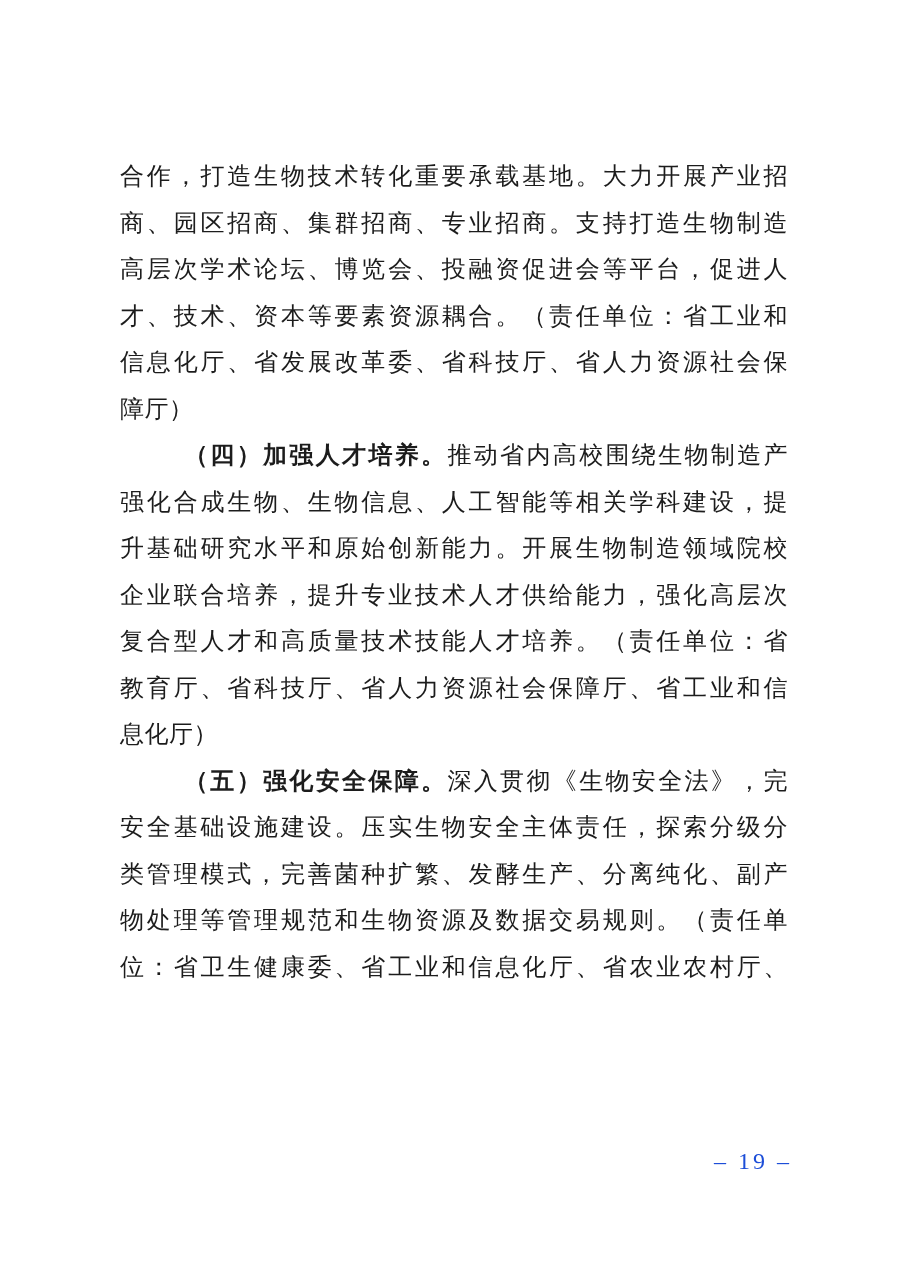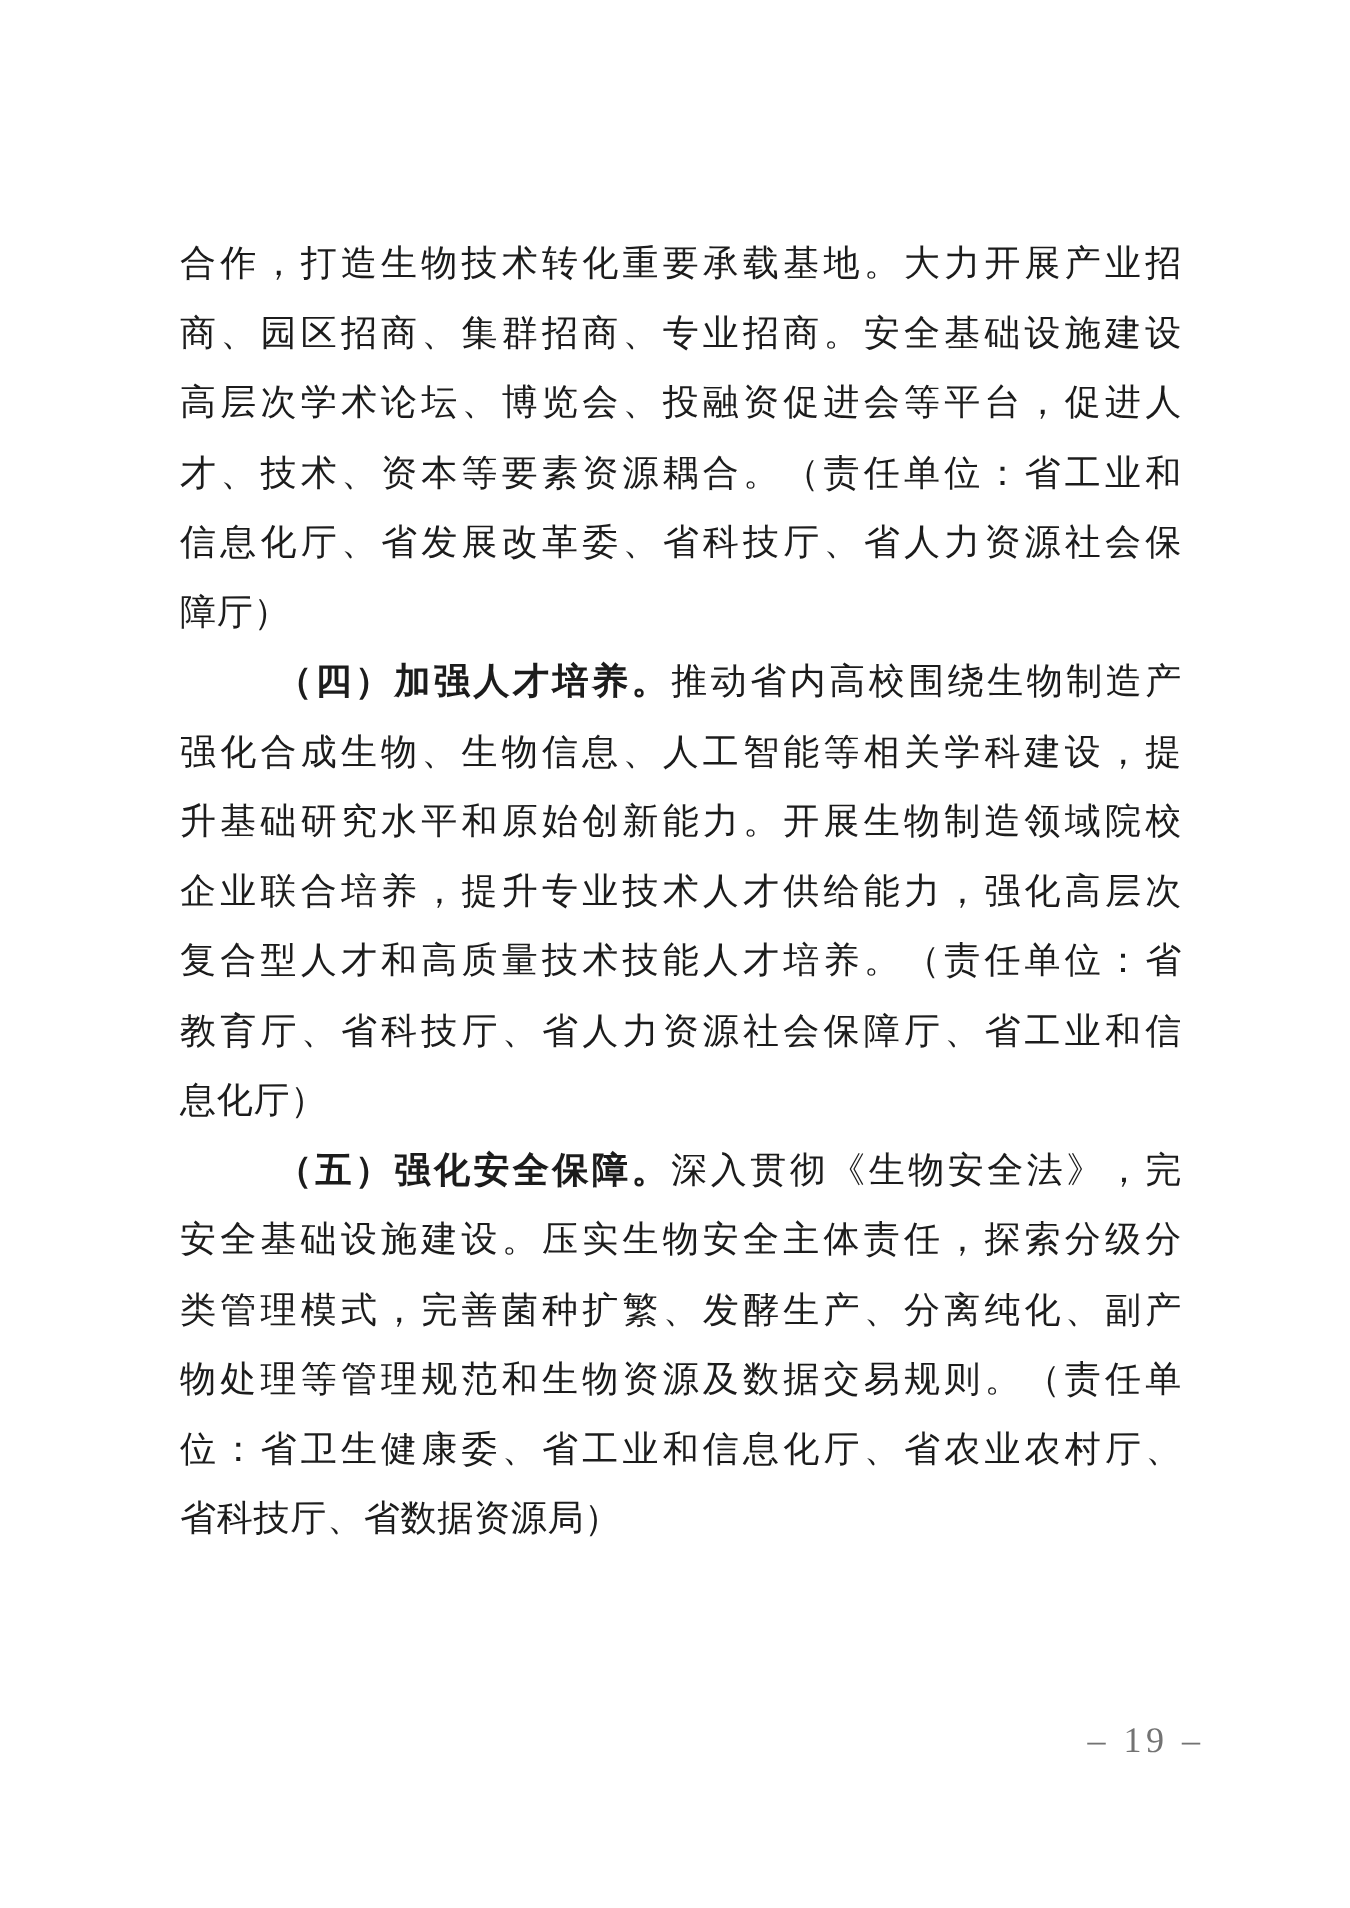--- a/index.html
+++ b/index.html
@@ -43,47 +43,46 @@
     font-weight: 700;
     margin-left: 11px;
   }
   .page-number {
     position: absolute;
     top: 1144px;
     left: 703px;
     width: 100px;
     height: 34px;
     line-height: 34px;
-    text-align: right;
+    text-align: center;
     font-size: 24px;
     letter-spacing: 3px;
-    color: #737373;
+    color: #1d4ed8;
   }
 </style>
 </head>
 <body>
 
 <div class="page">
   <div class="content">
     <div>
         <div class="line justify"><span>合作，打造生物技术转化重要承载基地。大力开展产业招</span></div>
-        <div class="line justify"><span>商、园区招商、集群招商、专业招商。安全基础设施建设</span></div>
+        <div class="line justify"><span>商、园区招商、集群招商、专业招商。支持打造生物制造</span></div>
         <div class="line justify"><span>高层次学术论坛、博览会、投融资促进会等平台，促进人</span></div>
         <div class="line justify"><span>才、技术、资本等要素资源耦合。（责任单位：省工业和</span></div>
         <div class="line justify"><span>信息化厅、省发展改革委、省科技厅、省人力资源社会保</span></div>
         <div class="line"><span>障厅）</span></div>
         <div class="line indent justify"><span class="bold">（四）加强人才培养。</span><span>推动省内高校围绕生物制造产</span></div>
         <div class="line justify"><span>强化合成生物、生物信息、人工智能等相关学科建设，提</span></div>
         <div class="line justify"><span>升基础研究水平和原始创新能力。开展生物制造领域院校</span></div>
         <div class="line justify"><span>企业联合培养，提升专业技术人才供给能力，强化高层次</span></div>
         <div class="line justify"><span>复合型人才和高质量技术技能人才培养。（责任单位：省</span></div>
         <div class="line justify"><span>教育厅、省科技厅、省人力资源社会保障厅、省工业和信</span></div>
         <div class="line"><span>息化厅）</span></div>
         <div class="line indent justify"><span class="bold">（五）强化安全保障。</span><span>深入贯彻《生物安全法》，完</span></div>
         <div class="line justify"><span>安全基础设施建设。压实生物安全主体责任，探索分级分</span></div>
         <div class="line justify"><span>类管理模式，完善菌种扩繁、发酵生产、分离纯化、副产</span></div>
         <div class="line justify"><span>物处理等管理规范和生物资源及数据交易规则。（责任单</span></div>
         <div class="line justify"><span>位：省卫生健康委、省工业和信息化厅、省农业农村厅、</span></div>
-        <div class="line"><span>省科技厅、省数据资源局）</span></div>
       </div>
   </div>
   <div class="page-number">– 19 –</div>
 </div>
 
 </body></html>

